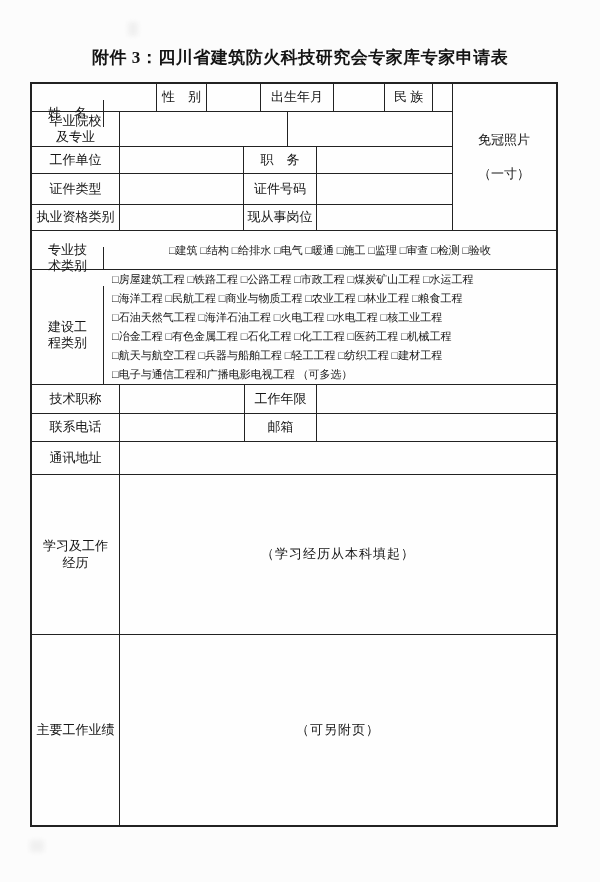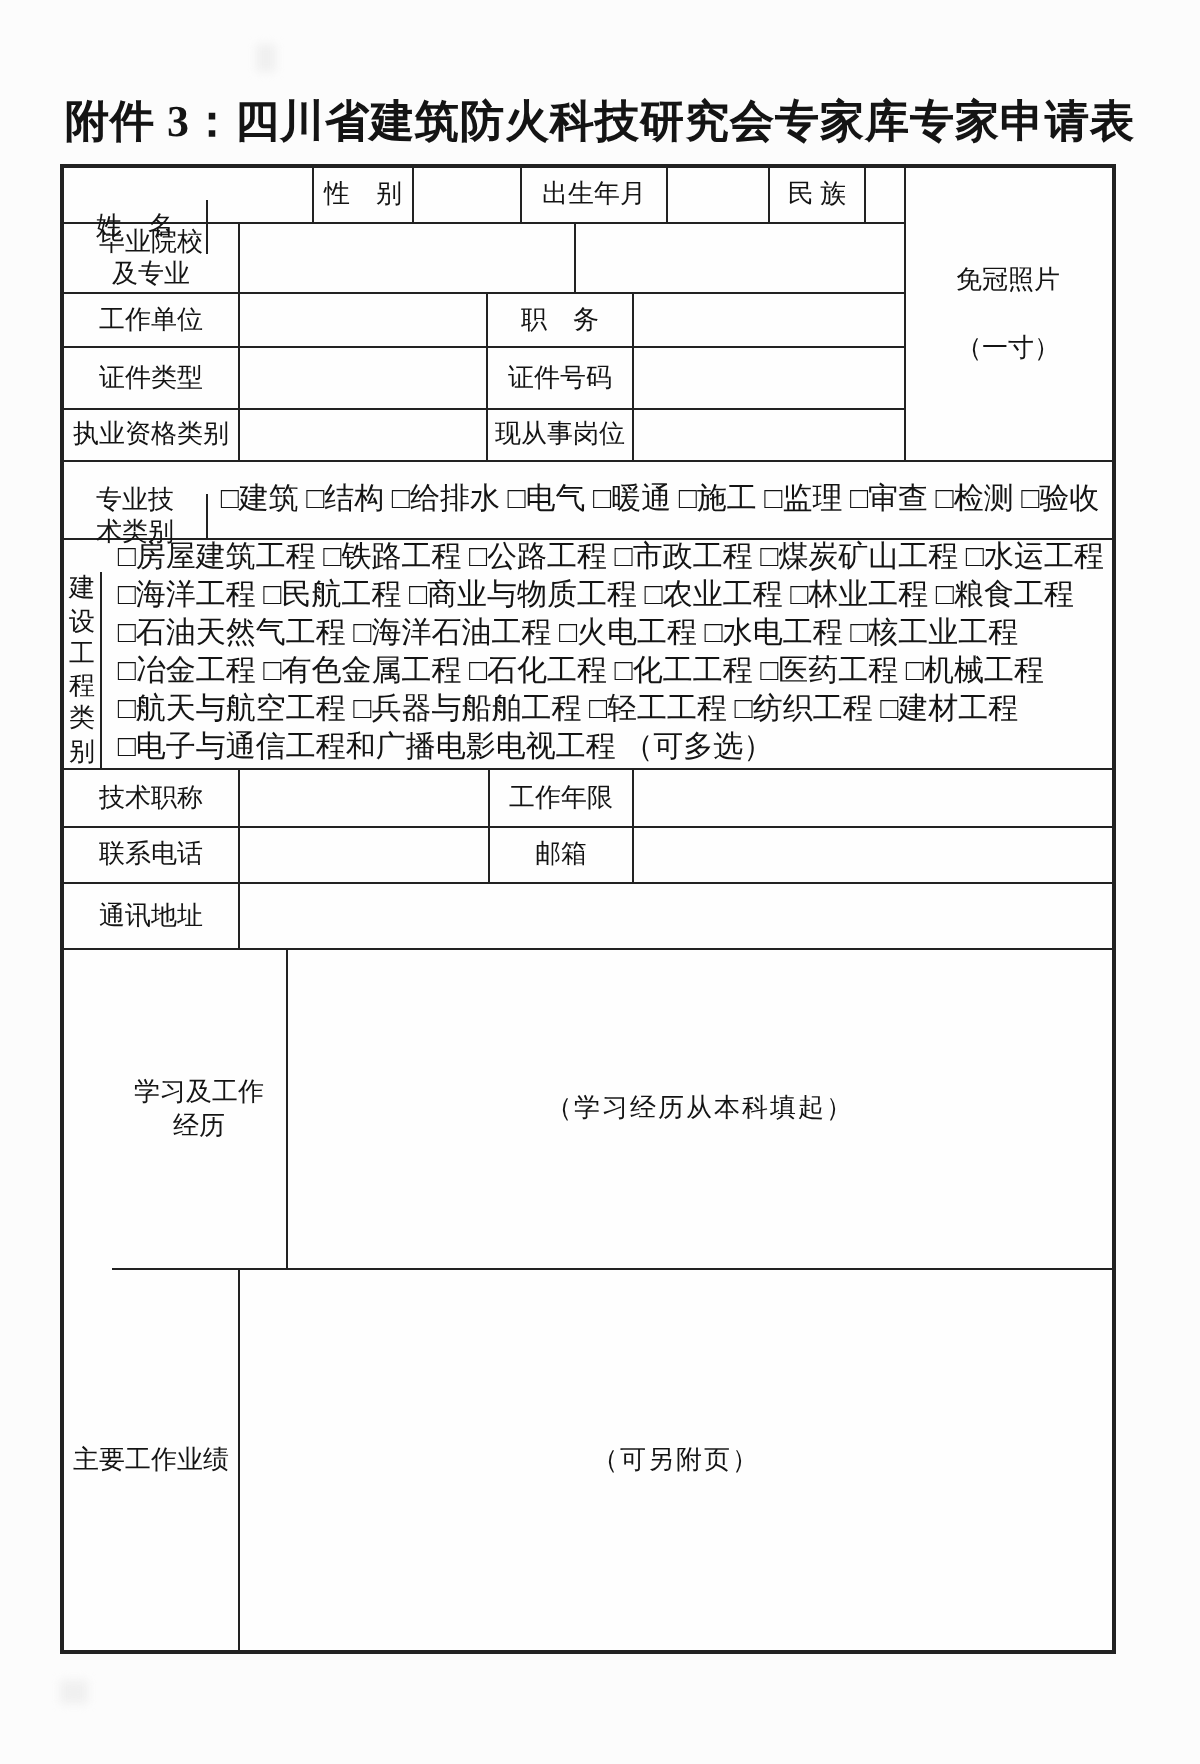--- a/index.html
+++ b/index.html
@@ -7,21 +7,21 @@
     width:600px;height:882px;
     background:#fcfcfc;
     font-family:"Liberation Serif","DejaVu Serif",serif;
     color:#141414;
     position:relative;
     overflow:hidden;
   }
   .artifact{position:absolute;background:#f0f0f0;border-radius:2px;filter:blur(2px);}
   .page-title{
     position:absolute;top:46px;left:0;width:100%;
-    text-align:center;font-size:22px;font-weight:bold;letter-spacing:0.5px;
+    text-align:center;font-size:17px;font-weight:bold;letter-spacing:0.5px;
   }
   .form-table{
     position:absolute;left:30px;top:82px;width:528px;height:745px;
     box-sizing:border-box;border:2px solid #222;background:#fefefe;
     font-size:13px;
   }
   .tr{display:flex;box-sizing:border-box;}
   .form-table > .tr:not(:last-child){border-bottom:1px solid #222;}
   .td{
     box-sizing:border-box;border-right:1px solid #222;
@@ -37,28 +37,28 @@
   .top-left .tr:not(:last-child){border-bottom:1px solid #222;}
   .r1{height:28px;} .r2{height:35px;gap:44px;} .r3{height:27px;} .r4{height:31px;} .r5{height:25px;}
   .r1 .td,.r2 .td,.r3 .td,.r4 .td,.r5 .td{height:100%;}
   .photo-cell{
     width:103px;box-sizing:border-box;border-left:1px solid #222;
     display:flex;flex-direction:column;align-items:center;justify-content:center;
     text-align:center;gap:16px;
   }
   .r6{height:39px;} .r7{height:115px;}
   .r8{height:29px;} .r9{height:28px;} .r10{height:33px;}
-  .r11{height:160px;margin-left:24px;} .r12{height:190px;}
+  .r11{height:160px;} .r12{height:190px;}
   .w55{width:72px;margin-top:16px;} .w53{width:53px;} .w50{width:50px;} .w54{width:54px;}
   .w73{width:73px;} .w51{width:51px;} .w48{width:48px;}
   .w88{width:88px;} .w124{width:124px;} .w125{width:125px;} .w72{width:72px;}
   .two-line span{display:block;}
   .opts{
     align-items:flex-start;justify-content:center;text-align:left;
-    padding:2px 4px 2px 8px;font-size:15px;
+    padding:2px 4px 2px 8px;font-size:11px;
   }
   .opts-center{justify-content:center;align-items:center;text-align:center;padding:0 4px;}
   .opt-line{line-height:19px;white-space:nowrap;}
   .placeholder{letter-spacing:1px;}
 </style>
 </head>
 <body>
 
 <div class="artifact" style="left:128px;top:22px;width:10px;height:14px;"></div>
 <div class="artifact" style="left:30px;top:840px;width:14px;height:12px;"></div>

